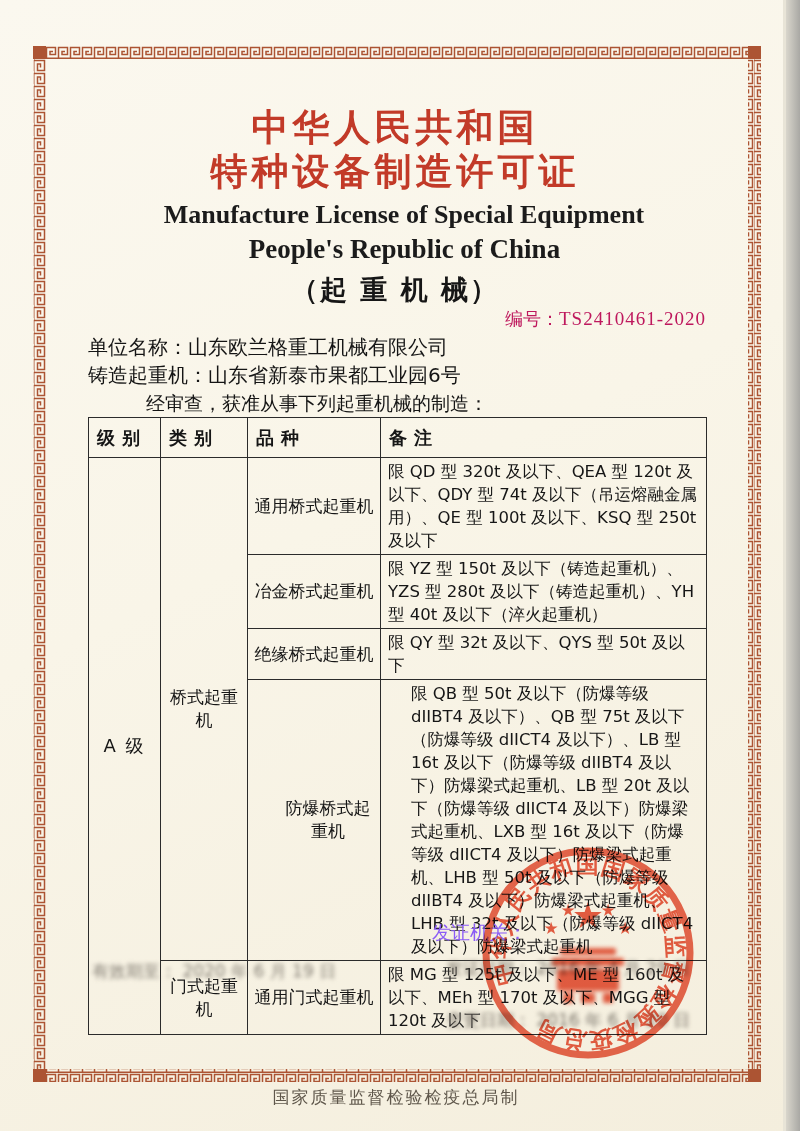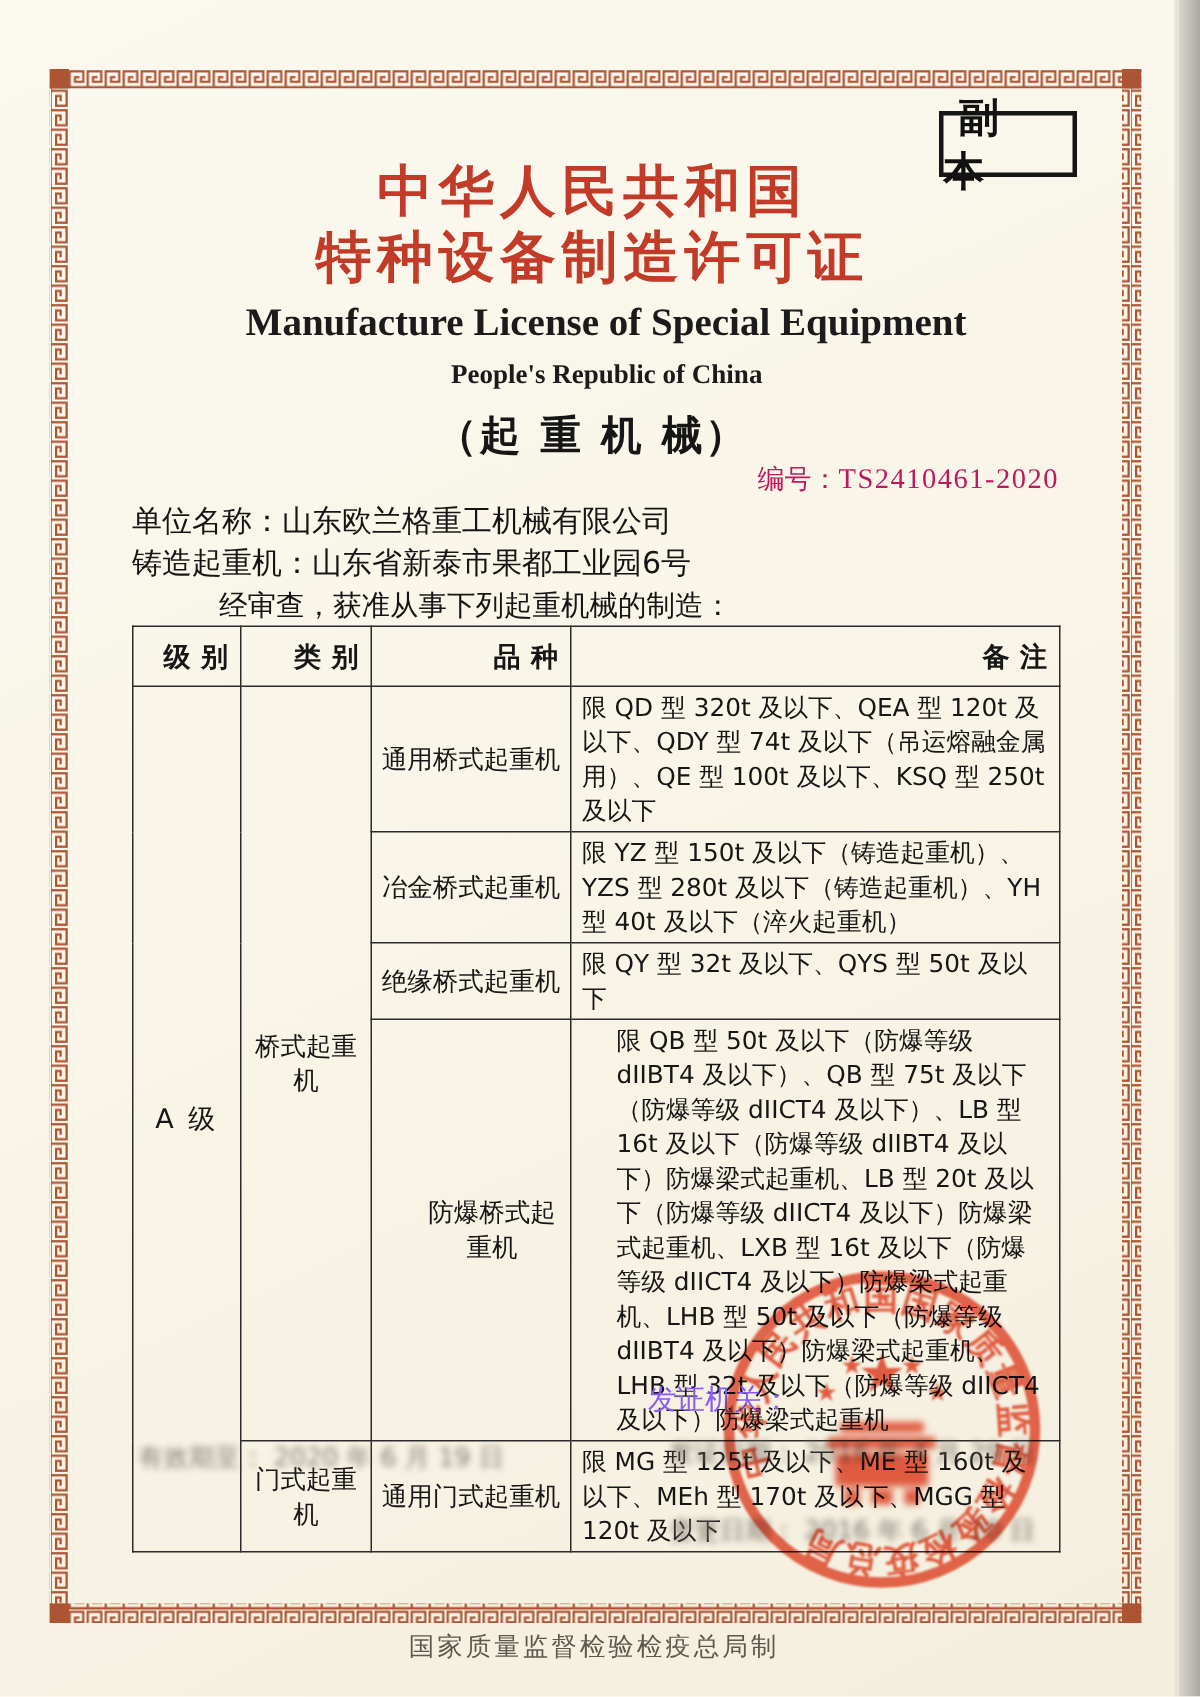--- a/index.html
+++ b/index.html
@@ -20,36 +20,36 @@
 
   
   .copy-badge{position:absolute;left:626px;top:74px;width:86px;height:38px;
     border:3px solid #151515;display:flex;align-items:center;justify-content:center;
     font-size:27px;font-weight:700;letter-spacing:10px;text-indent:10px;color:#111;background:transparent;}
 
   
   .title-block{position:absolute;left:0;top:106px;width:790px;text-align:center;}
   .t-cn{font-size:37px;font-weight:700;color:#c23a28;letter-spacing:4px;line-height:44px;margin:0;}
   .t-en1{font-size:26px;font-weight:700;font-family:"Liberation Serif","DejaVu Serif",serif;color:#1b1b1b;line-height:34px;margin:4px 0 0 0;padding-left:18px;}
-  .t-en2{font-size:18px;font-weight:700;font-family:"Liberation Serif","DejaVu Serif",serif;color:#1b1b1b;line-height:30px;margin:2px 0 0 0;padding-left:19px;}
+  .t-en2{font-size:27px;font-weight:700;font-family:"Liberation Serif","DejaVu Serif",serif;color:#1b1b1b;line-height:30px;margin:2px 0 0 0;padding-left:19px;}
   .t-cat{font-size:27px;font-weight:700;color:#161616;letter-spacing:2px;margin:8px 0 0 0;}
 
   .license-no{position:absolute;top:307px;right:94px;font-size:18px;color:#be185d;}
   .license-no .num{font-family:"Liberation Serif","DejaVu Serif",serif;font-size:19px;letter-spacing:1px;}
 
   .info-line{position:absolute;left:88px;font-size:20px;color:#151515;white-space:nowrap;}
   .company-line{top:334px;}
   .address-line{top:362px;}
   .review-line{left:146px;top:391px;font-size:19px;}
 
   
   table.lic{position:absolute;left:88px;top:417px;border-collapse:collapse;table-layout:fixed;
     width:618px;background:transparent;}
   table.lic td,table.lic th{border:1.6px solid #2b2b2b;vertical-align:middle;color:#161616;}
-  th.hd{font-size:18px;font-weight:600;letter-spacing:7px;text-indent:7px;text-align:right;height:37px;}
+  th.hd{font-size:18px;font-weight:600;letter-spacing:7px;text-indent:7px;text-align:left;height:37px;}
   td.c-grade{font-size:18px;text-align:center;letter-spacing:2px;}
   td.c-cat{font-size:17px;text-align:center;}
   td.c-var{font-size:17px;text-align:center;padding:0 2px;}
   td.c-rem{font-size:16.5px;line-height:23px;padding:2px 7px;text-align:left;}
   tr.r1 td{height:66px;} tr.r2 td{height:66px;} tr.r3 td{height:28px;}
   tr.r4 td{height:212px;padding-left:30px;} tr.r5 td{height:41px;}
 
   
   .approve-line{position:absolute;left:88px;top:920px;font-size:19px;color:#141414;white-space:nowrap;}
   .issue-line{position:absolute;left:432px;top:920px;font-size:19px;color:#8b5cf6;white-space:nowrap;}
@@ -83,23 +83,20 @@
     <rect x="0" y="0" width="728" height="13" fill="url(#mh)"></rect>
     <rect x="0" y="1023" width="728" height="13" fill="url(#mh)"></rect>
     <rect x="0" y="0" width="13" height="1036" fill="url(#mv)"></rect>
     <rect x="715" y="0" width="13" height="1036" fill="url(#mv)"></rect>
     <rect x="0" y="0" width="13" height="13" fill="#ac5433"></rect>
     <rect x="715" y="0" width="13" height="13" fill="#ac5433"></rect>
     <rect x="0" y="1023" width="13" height="13" fill="#ac5433"></rect>
     <rect x="715" y="1023" width="13" height="13" fill="#ac5433"></rect>
   </svg>
 
-  <div class="copy-badge">
-    <span>副 本</span>
-  </div>
 
   <div class="title-block">
     <div class="t-cn">中华人民共和国</div>
     <div class="t-cn">特种设备制造许可证</div>
     <div class="t-en1">Manufacture License of Special Equipment</div>
     <div class="t-en2">People's Republic of China</div>
     <div class="t-cat">（起 重 机 械）</div>
   </div>
 
   <div class="license-no">

